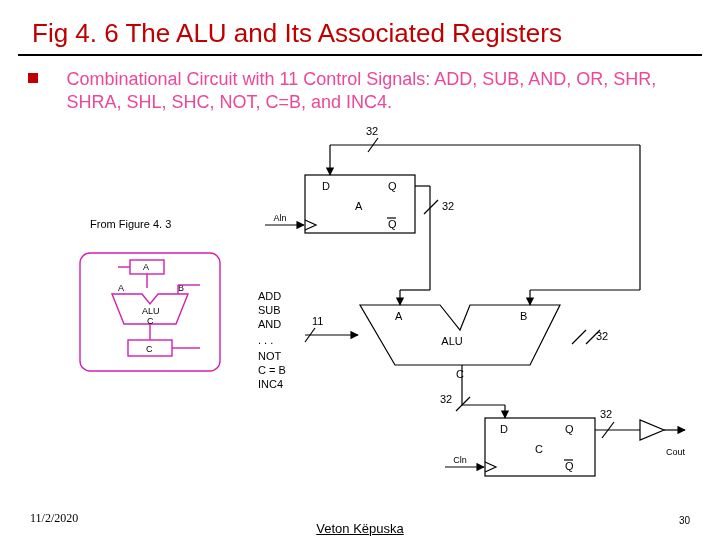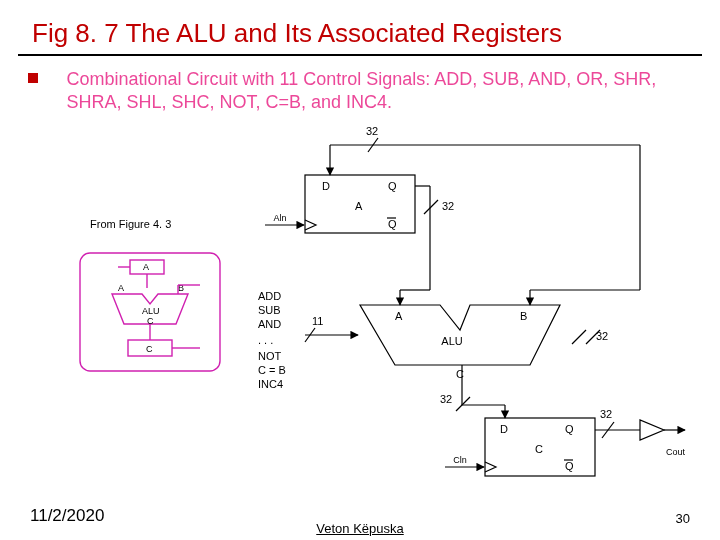--- a/index.html
+++ b/index.html
@@ -2,36 +2,36 @@
 <html><head>
 <meta charset="utf-8">
 <style>
   html,body{margin:0;padding:0;width:720px;height:540px;font-family:Arial,Helvetica,sans-serif;background:#fff;color:#000;}
   .slide{position:relative;width:720px;height:540px;}
   .title{position:absolute;left:32px;top:18px;font-size:26px;color:#c00000;}
   .title-rule{position:absolute;left:18px;top:54px;width:684px;height:2px;background:#000;}
   .bullet-box{position:absolute;left:28px;top:68px;width:664px;}
   .bullet-sq{display:inline-block;width:10px;height:10px;background:#c00000;vertical-align:top;margin-top:5px;margin-right:24px;}
   .bullet-text{display:inline-block;width:620px;font-size:18px;color:#ec4899;line-height:1.25;}
-  .footer-date{position:absolute;left:30px;bottom:14px;font-size:17px;}
+  .footer-date{position:absolute;left:30px;bottom:14px;font-size:12px;font-family:Liberation Serif, serif;}
   .footer-author{position:absolute;left:0;right:0;bottom:4px;text-align:center;font-size:13px;text-decoration:underline;}
-  .footer-page{position:absolute;right:30px;bottom:14px;font-size:13px;}
+  .footer-page{position:absolute;right:30px;bottom:14px;font-size:10px;}
   svg{position:absolute;left:0;top:0;}
   .lbl{font-size:11px;fill:#000;font-family:Arial;}
   .lbls{font-size:9px;fill:#000;font-family:Arial;}
   .thin{stroke:#000;stroke-width:1.2;fill:none;}
   .filled{fill:#000;}
   .mag{stroke:#d020b0;stroke-width:1.4;fill:none;}
   .magtxt{font-size:9px;fill:#000;font-family:Arial;}
 </style>
 </head>
 <body>
 <div class="slide">
 
-<div class="title">Fig 8. 7  The ALU and Its Associated Registers</div>
+<div class="title">Fig 4. 6  The ALU and Its Associated Registers</div>
 <div class="title-rule"></div>
 
 <div class="bullet-box">
   <span class="bullet-sq"></span>
   <span class="bullet-text">Combinational Circuit with 11 Control Signals: ADD, SUB, AND, OR, SHR, SHRA, SHL, SHC, NOT, C=B, and INC4.</span>
 </div>
 
 <svg width="720" height="540">
   <defs>
     <marker id="arr" viewBox="0 0 10 10" refX="9" refY="5" markerWidth="7" markerHeight="7" orient="auto">

